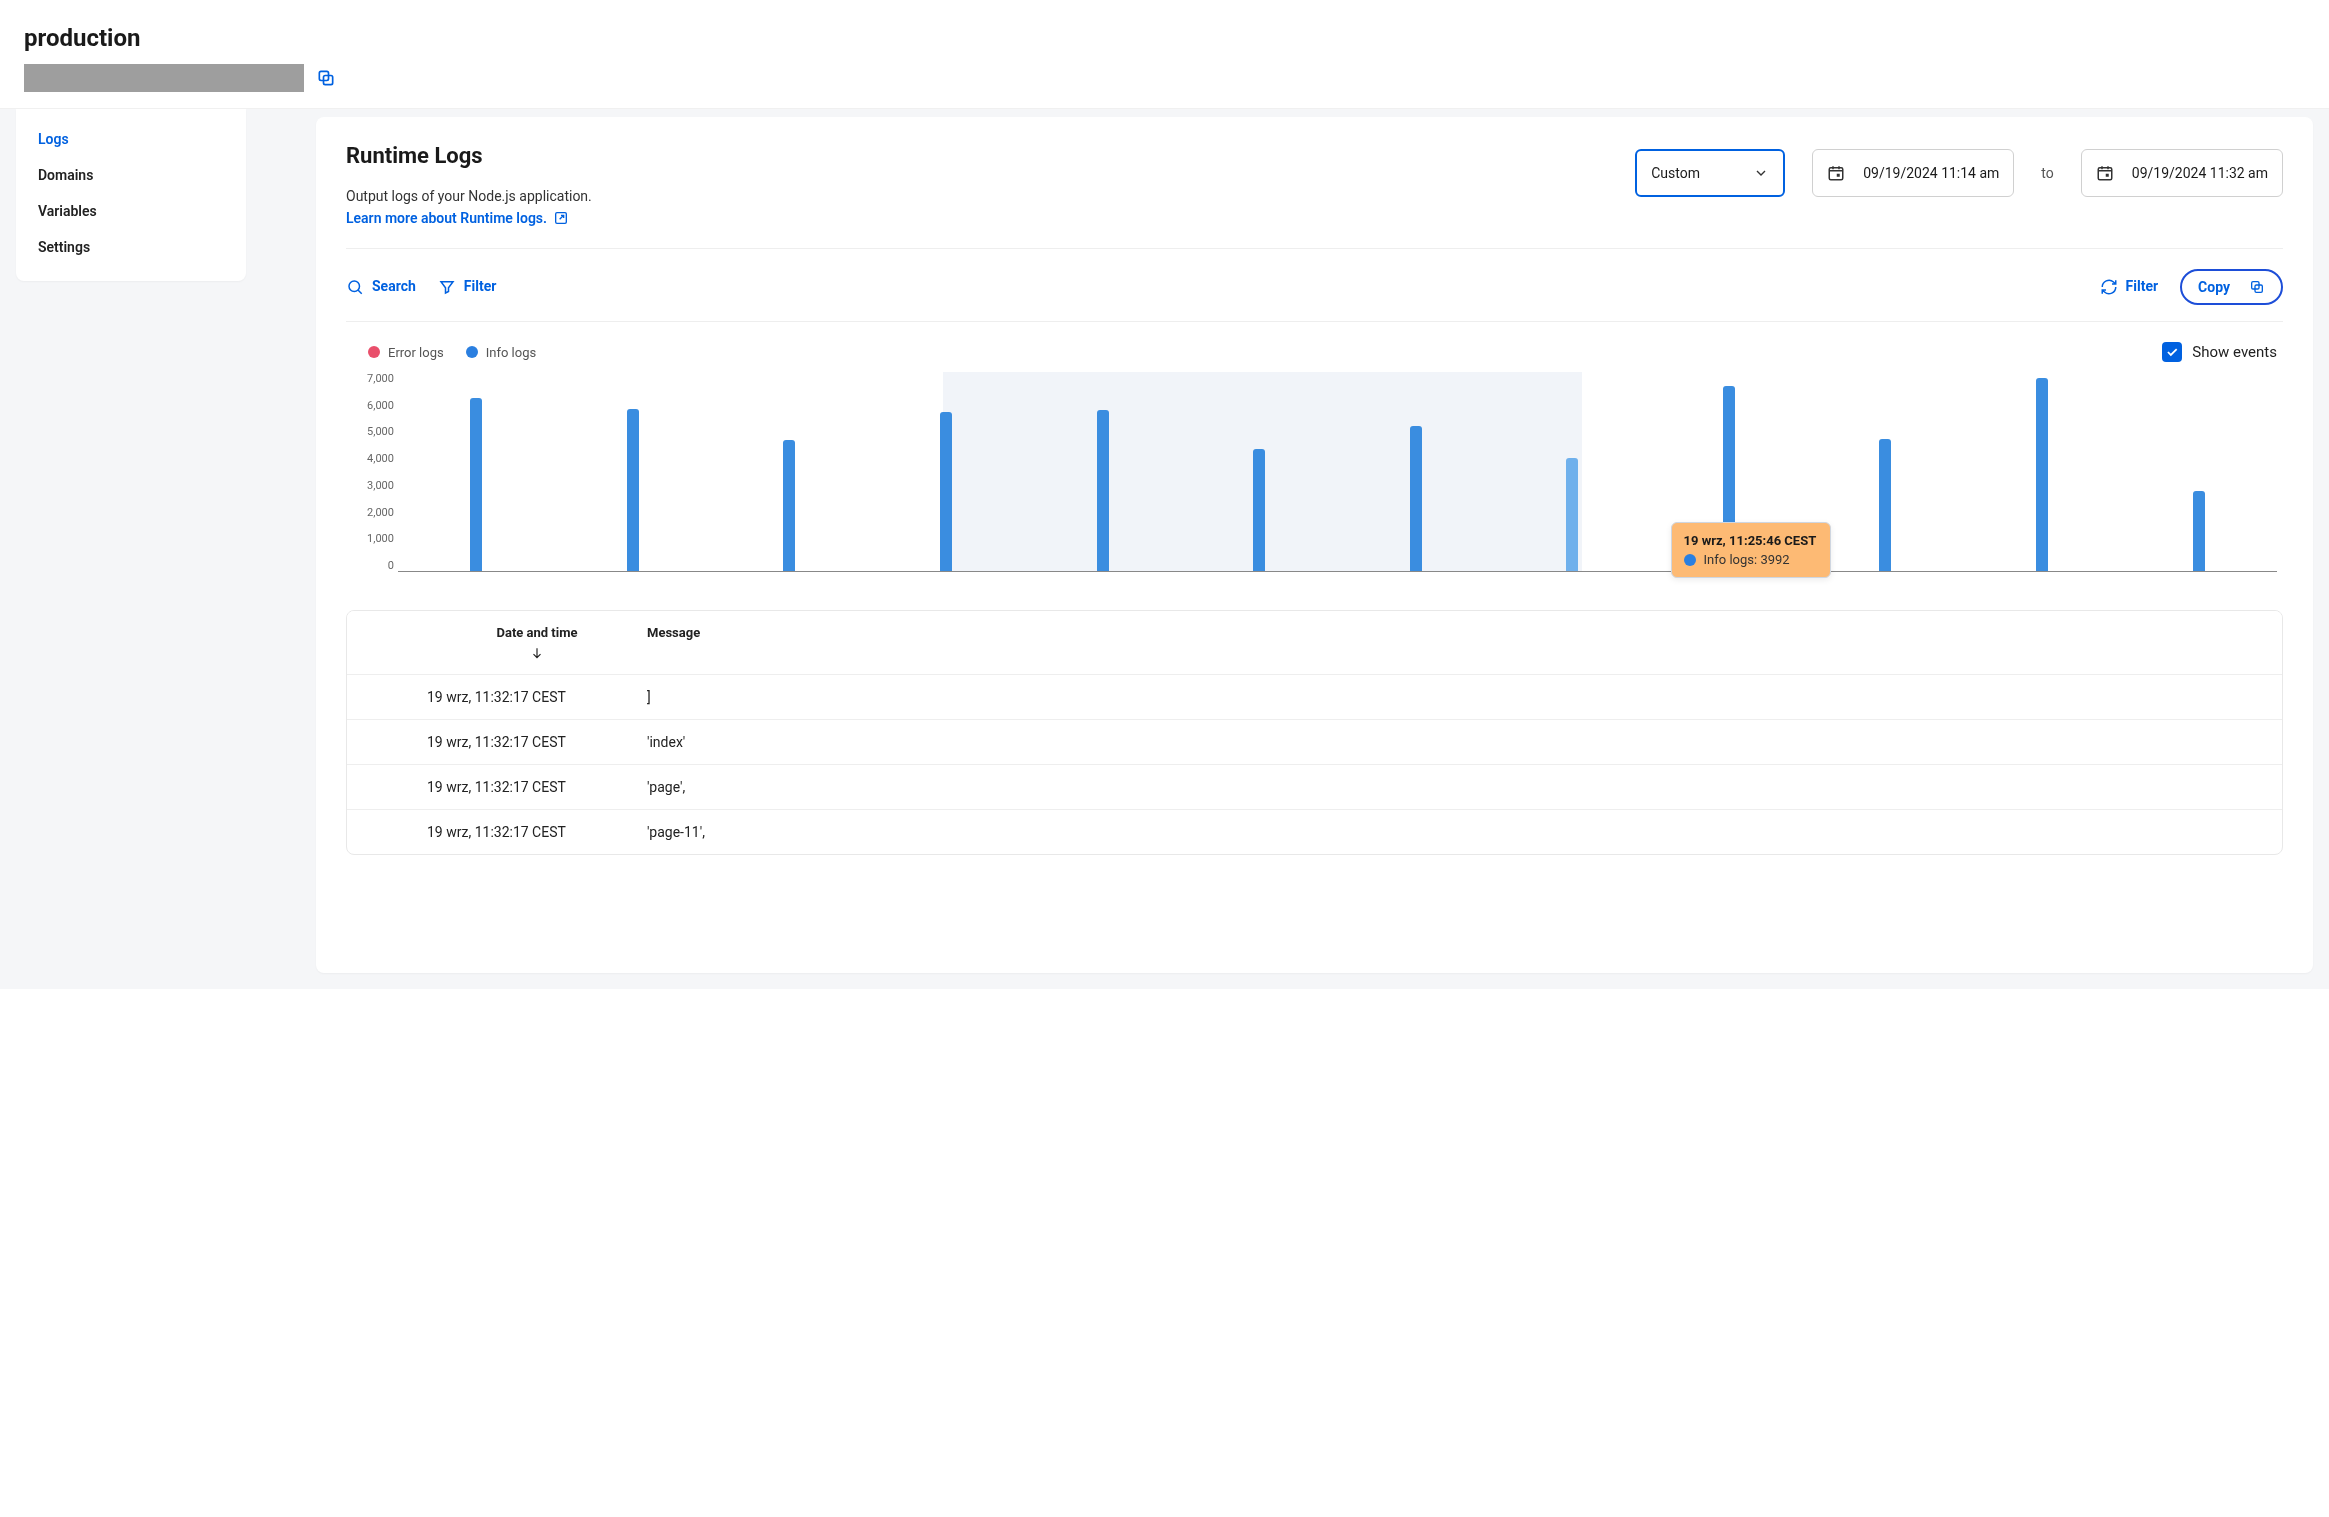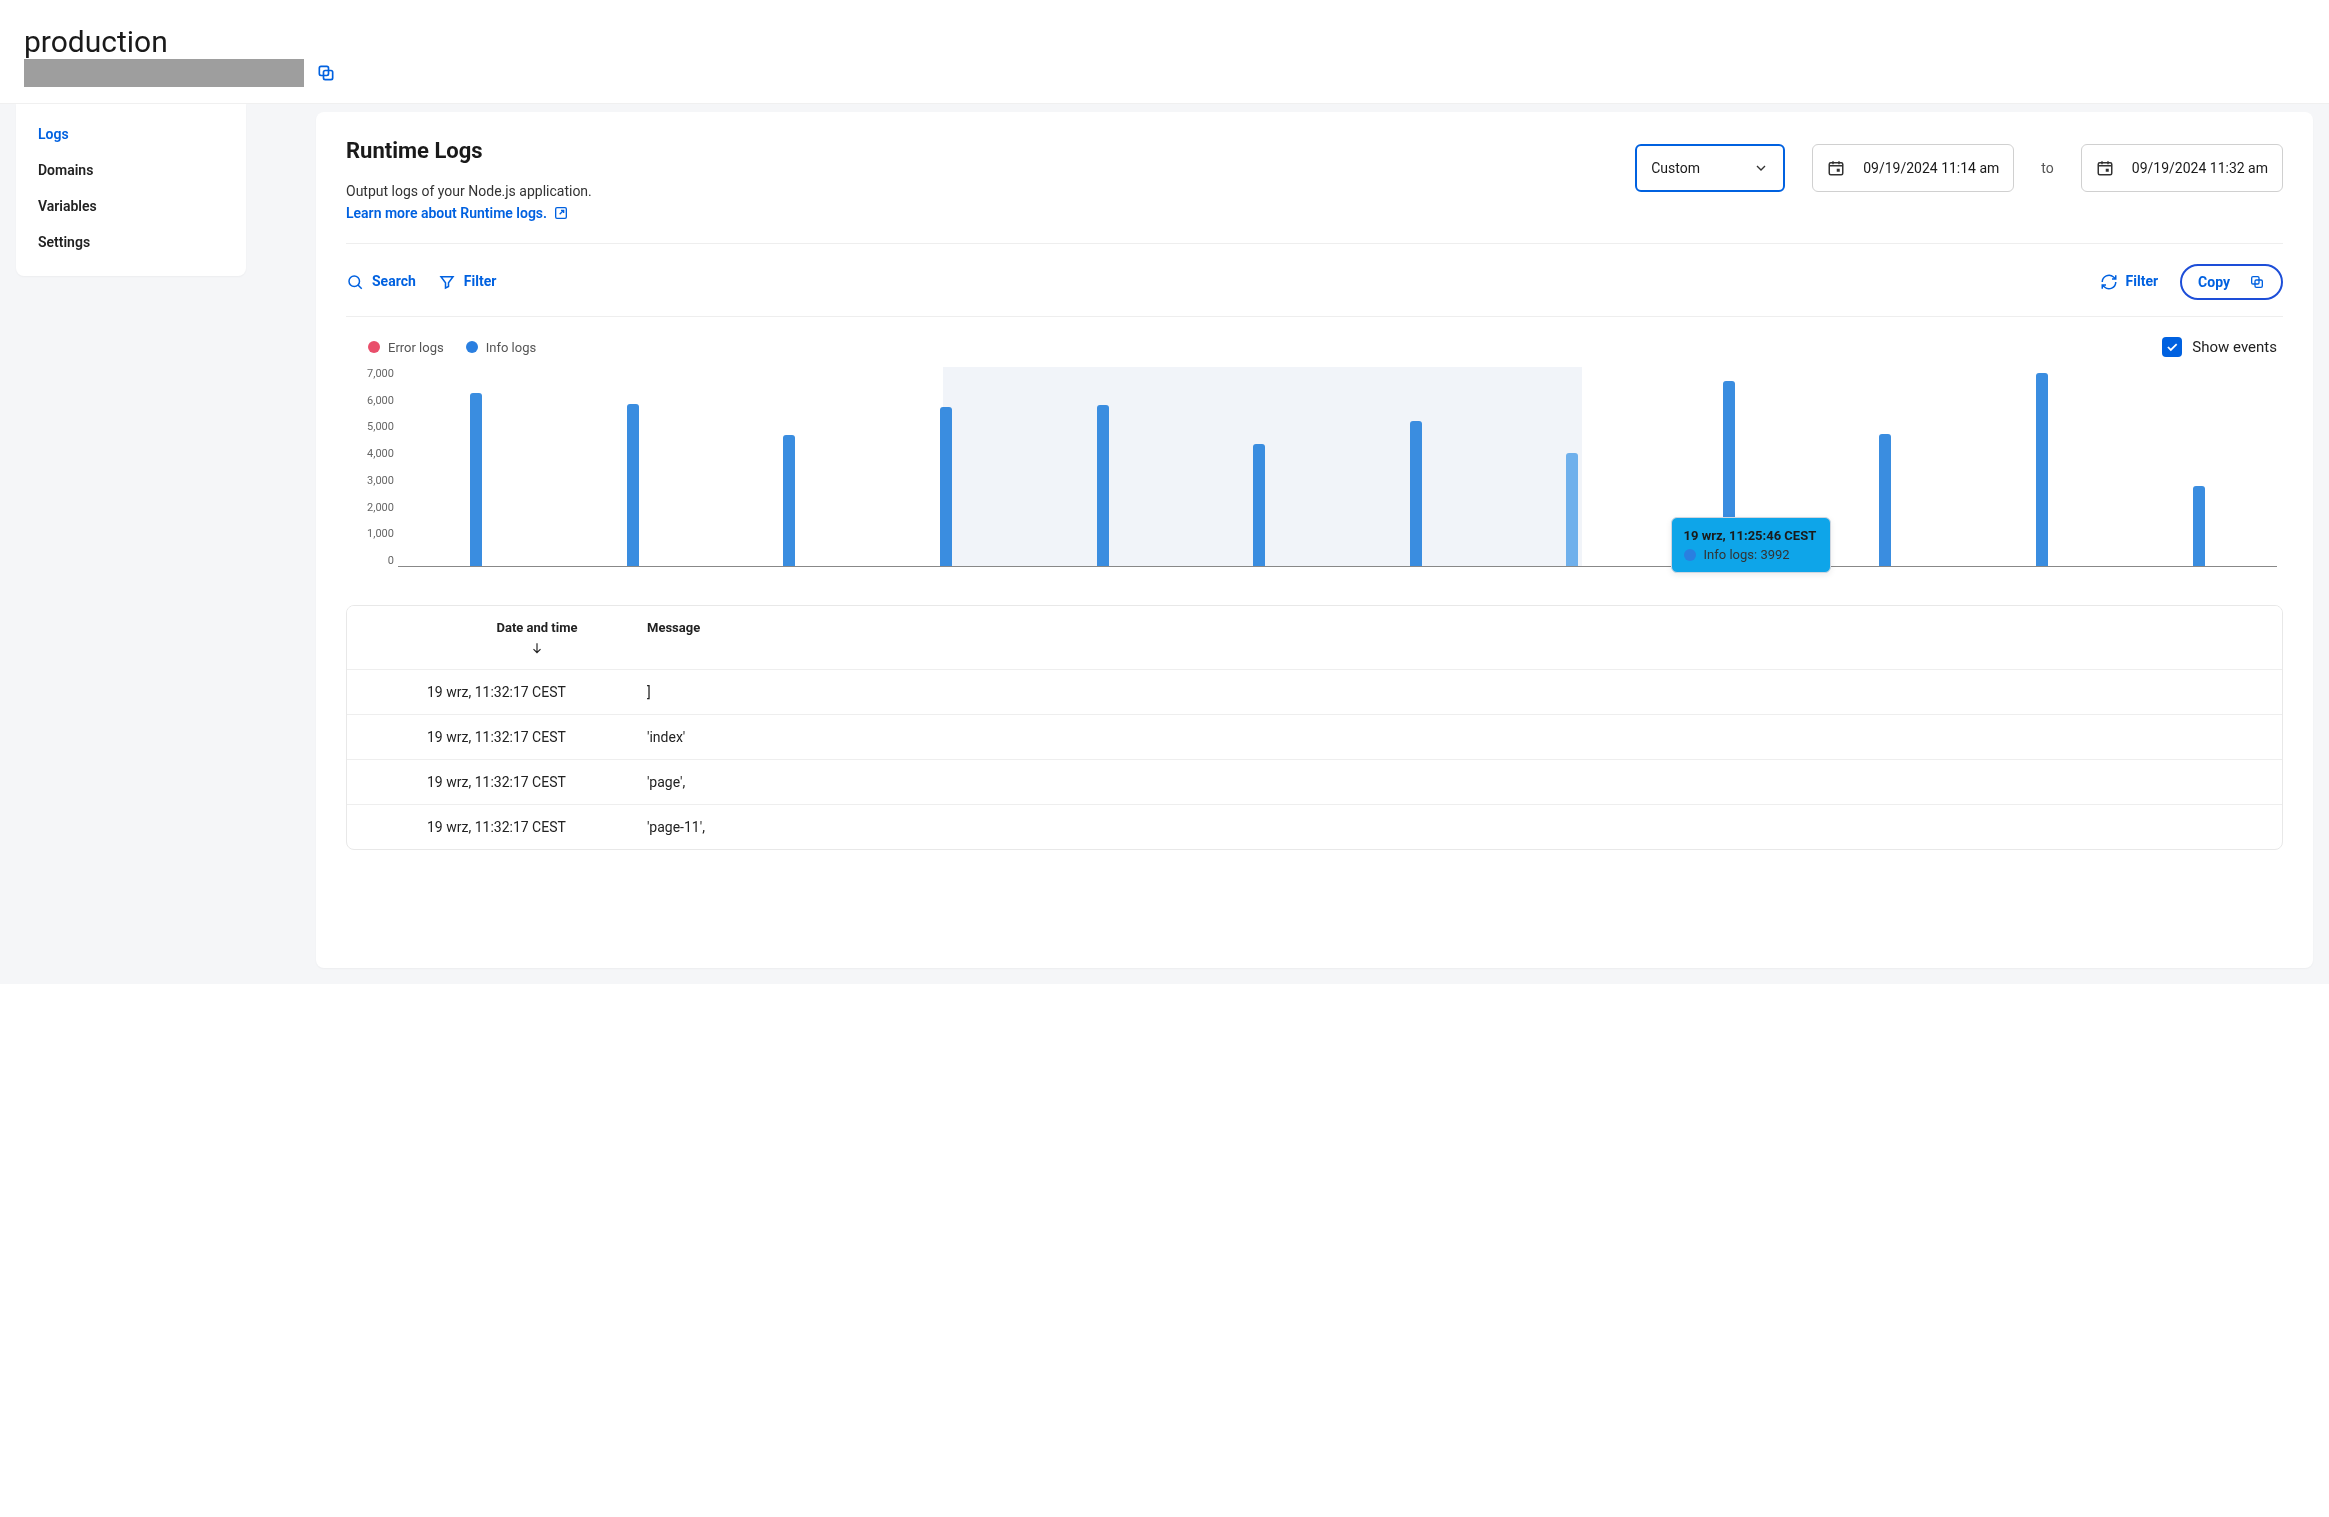--- a/index.html
+++ b/index.html
@@ -8,23 +8,23 @@
     background: #fff;
     color: #1a1a1a;
     font-size: 14px;
   }
   .page { width: 100%; }
   .header {
     padding: 24px 0 16px 24px;
     border-bottom: 1px solid #f0f0f0;
   }
   .header-title {
-    font-size: 30px;
-    font-weight: 400;
-    margin-bottom: 0;
+    font-size: 24px;
+    font-weight: 700;
+    margin-bottom: 12px;
   }
   .header-sub {
     display: flex;
     align-items: center;
     gap: 12px;
   }
   .redacted-bar {
     width: 280px;
     height: 28px;
     background: #9e9e9e;
@@ -220,21 +220,21 @@
     font-size: 11px;
     color: #666;
   }
   .x-tick {
     position: absolute;
     transform: translateX(-50%);
     bottom: 0;
   }
   .tooltip {
     position: absolute;
-    background: #0ea5e9;
+    background: #fdba74;
     border: 1px solid #cfd6e0;
     border-radius: 6px;
     padding: 10px 12px;
     box-shadow: 0 2px 6px rgba(0,0,0,0.08);
     font-size: 13px;
     min-width: 160px;
   }
   .tooltip .tt-title { font-weight: 700; margin-bottom: 4px; }
   .tooltip .tt-row { display: flex; align-items: center; gap: 8px; color: #333;}
   .log-table {

